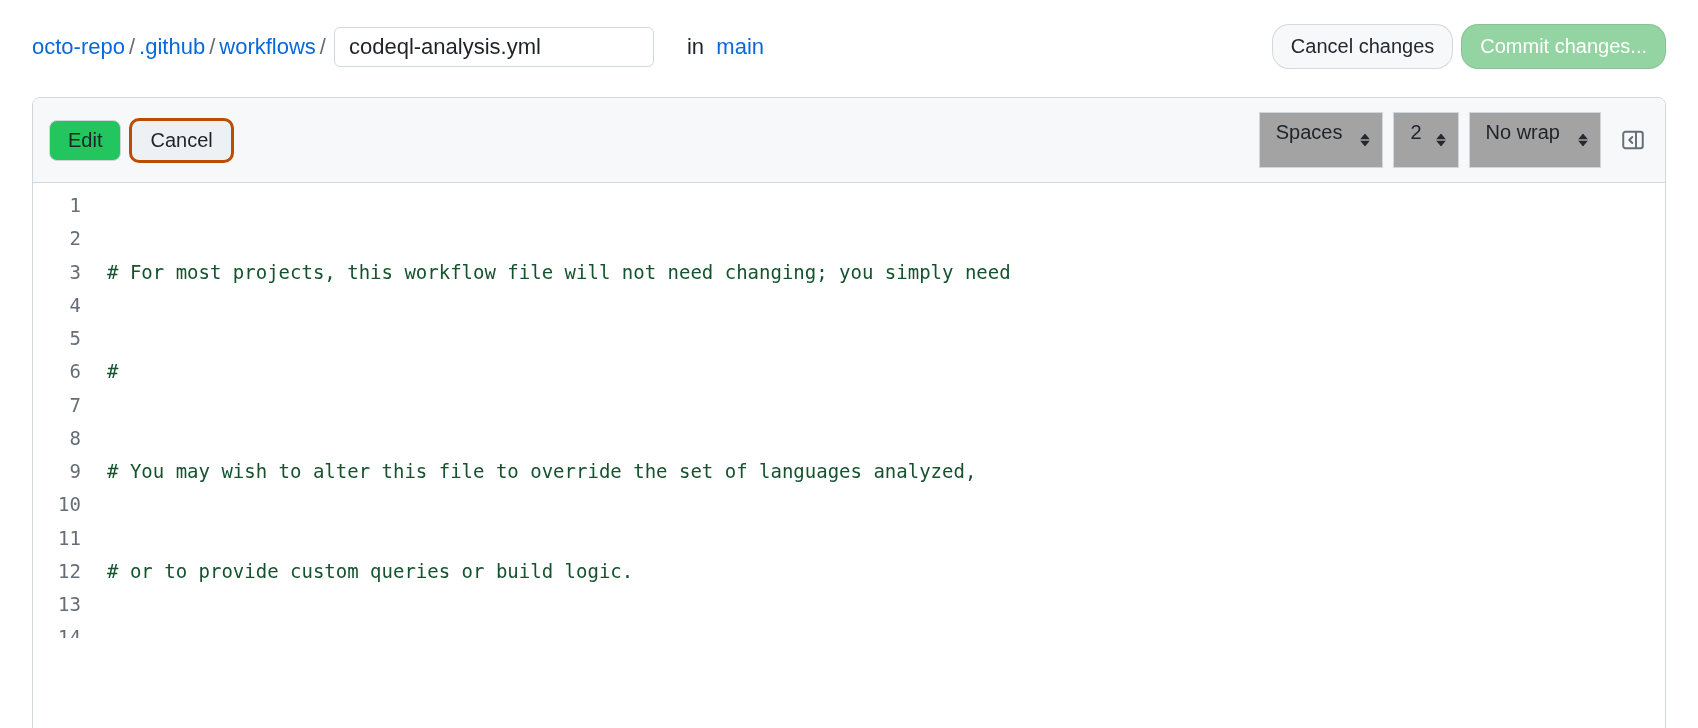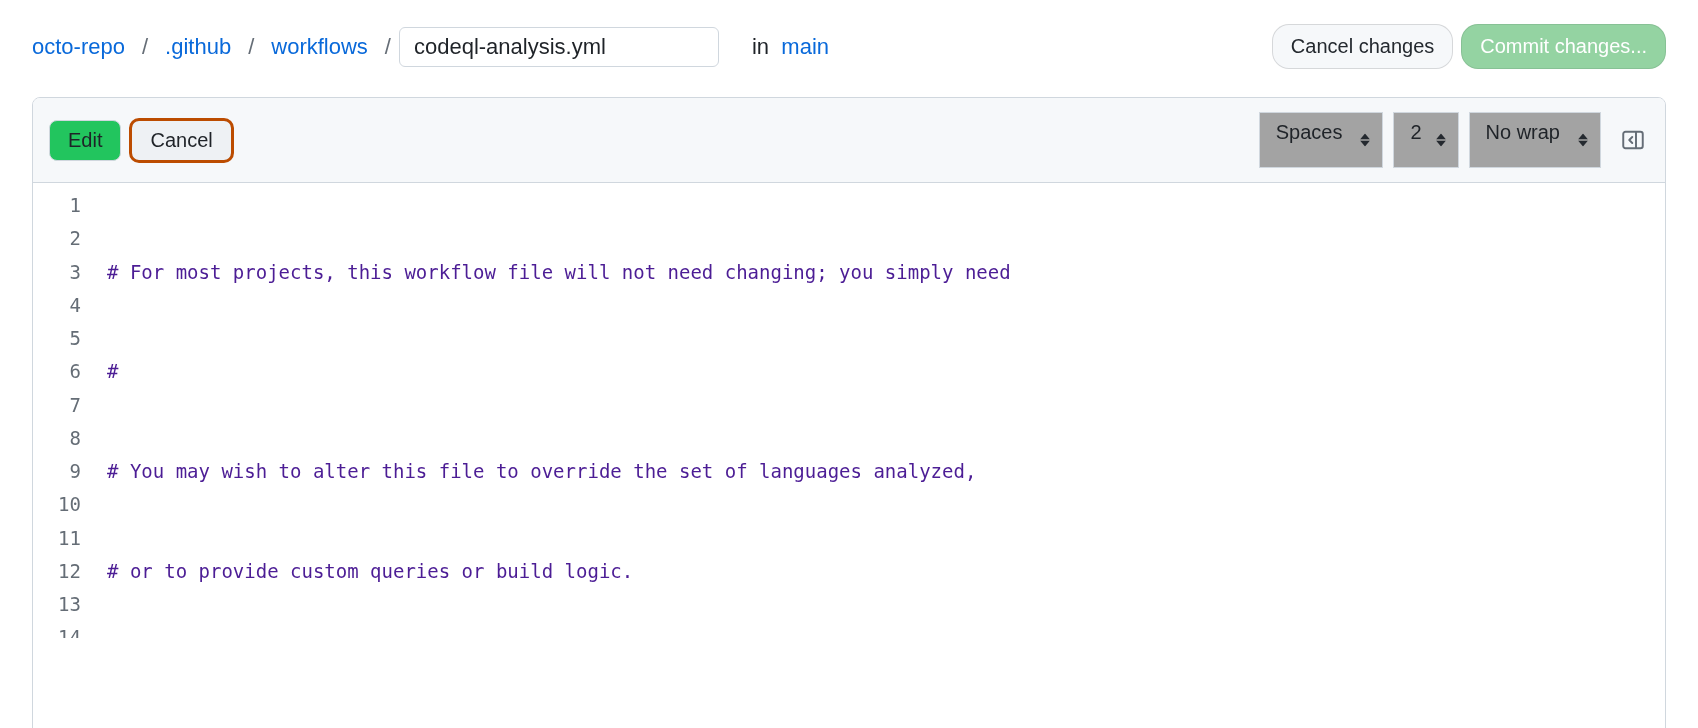--- a/index.html
+++ b/index.html
@@ -16,21 +16,21 @@
   .header-row {
     display: flex;
     align-items: center;
     gap: 8px;
     margin-bottom: 28px;
   }
   .breadcrumb {
     display: flex;
     align-items: center;
     font-size: 22px;
-    gap: 17px;
+    gap: 4px;
   }
   .breadcrumb a {
     color: #0969da;
     text-decoration: none;
   }
   .breadcrumb .sep {
     color: #656d76;
   }
   .filename-input {
     font-size: 22px;
@@ -143,21 +143,21 @@
     padding-right: 16px;
     user-select: none;
   }
   .gutter div { }
   .code {
     flex: 1;
     padding-left: 10px;
     white-space: pre;
     overflow: hidden;
   }
-  .tok-comment { color: #4c1d95; }
+  .tok-comment { color: #14532d; }
   .code .line { min-height: 1.75em; }
 </style>
 </head>
 <body>
 
 <div class="page">
 
   <div class="header-row">
     <div class="breadcrumb">
       <a href="#">octo-repo</a>

